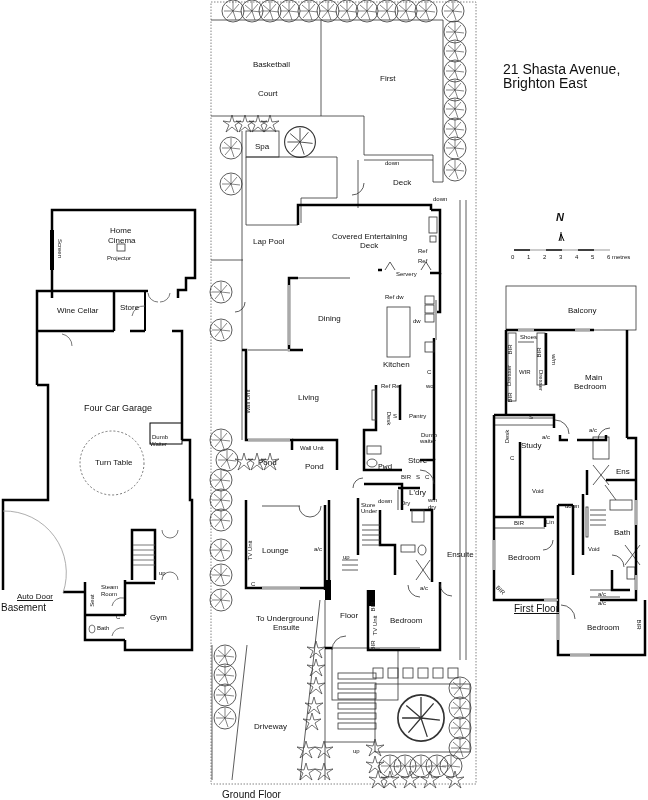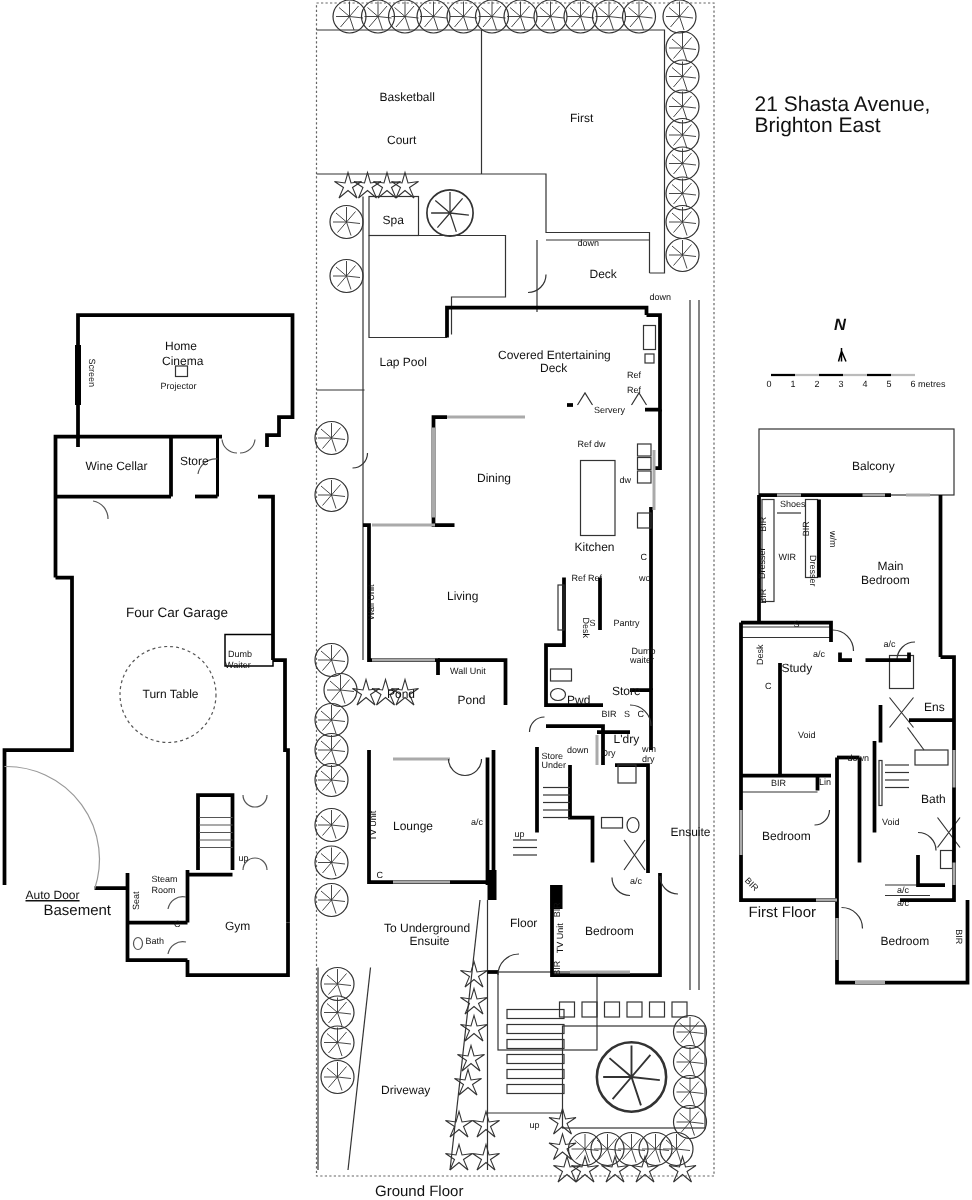--- a/index.html
+++ b/index.html
@@ -2,21 +2,21 @@
 <html><head>
 <meta charset="utf-8">
 <style>
   html,body{margin:0;padding:0;background:#ffffff;}
   body{width:648px;height:800px;position:relative;overflow:hidden;font-family:"Liberation Sans",sans-serif;color:#111;}
   .plan{position:absolute;left:0;top:0;width:648px;height:800px;}
   .lbl{position:absolute;font-size:8px;line-height:9px;text-align:center;white-space:nowrap;color:#111;}
   .lbl.sm{font-size:6px;line-height:7px;}
   .lbl.md{font-size:9px;line-height:10px;}
   .lbl.big{font-size:14px;line-height:15px;text-align:left;}
-  .lbl.floor{font-size:10px;line-height:11px;text-align:left;margin-left:28px;}
+  .lbl.floor{font-size:10px;line-height:11px;text-align:left;}
   .rot{transform:rotate(-90deg);transform-origin:center center;}
   .rot90{transform:rotate(90deg);transform-origin:center center;}
   svg{position:absolute;left:0;top:0;}
 </style>
 </head>
 <body>
 
 <svg class="plan" width="648" height="800" viewBox="0 0 648 800">
   <defs>
     <g id="tree">
@@ -386,21 +386,21 @@
   <div class="lbl sm rot" style="left:237px;top:398px;">Wall Unit</div>
   <div class="lbl sm" style="left:300px;top:445px;">Wall Unit</div>
   <div class="lbl sm" style="left:381px;top:383px;">Ref Ref</div>
   <div class="lbl sm rot90" style="left:382px;top:415px;">Desk</div>
   <div class="lbl sm" style="left:393px;top:413px;">S</div>
   <div class="lbl sm" style="left:409px;top:413px;">Pantry</div>
   <div class="lbl sm" style="left:421px;top:432px;">Dumb</div>
   <div class="lbl sm" style="left:420px;top:438px;">waiter</div>
   <div class="lbl" style="left:258px;top:458px;">Pond</div>
   <div class="lbl" style="left:305px;top:462px;">Pond</div>
-  <div class="lbl" style="left:378px;top:462px;">Pwd</div>
+  <div class="lbl" style="left:378px;top:462px;font-family:Liberation Mono, monospace;">Pwd</div>
   <div class="lbl" style="left:408px;top:456px;">Store</div>
   <div class="lbl sm" style="left:401px;top:474px;">BIR</div>
   <div class="lbl sm" style="left:416px;top:474px;">S</div>
   <div class="lbl sm" style="left:425px;top:474px;">C</div>
   <div class="lbl" style="left:409px;top:488px;">L'dry</div>
   <div class="lbl sm" style="left:361px;top:502px;">Store</div>
   <div class="lbl sm" style="left:361px;top:508px;">Under</div>
   <div class="lbl sm" style="left:378px;top:498px;">down</div>
   <div class="lbl sm" style="left:401px;top:500px;">Dry</div>
   <div class="lbl sm" style="left:428px;top:497px;">wm</div>
@@ -444,18 +444,18 @@
   <div class="lbl sm" style="left:589px;top:427px;">a/c</div>
   <div class="lbl" style="left:616px;top:467px;">Ens</div>
   <div class="lbl sm" style="left:532px;top:488px;">Void</div>
   <div class="lbl sm" style="left:565px;top:503px;">down</div>
   <div class="lbl sm" style="left:514px;top:520px;">BIR</div>
   <div class="lbl sm" style="left:546px;top:519px;">Lin</div>
   <div class="lbl" style="left:614px;top:528px;">Bath</div>
   <div class="lbl sm" style="left:588px;top:546px;">Void</div>
   <div class="lbl" style="left:508px;top:553px;">Bedroom</div>
   <div class="lbl sm" style="left:495px;top:587px;transform:rotate(45deg);">BIR</div>
-  <div class="lbl floor" style="left:471px;top:603px;">First Floor</div>
+  <div class="lbl floor" style="left:514px;top:603px;text-decoration:underline;">First Floor</div>
   <div class="lbl sm" style="left:598px;top:591px;">a/c</div>
   <div class="lbl sm" style="left:598px;top:600px;">a/c</div>
   <div class="lbl" style="left:587px;top:623px;">Bedroom</div>
   <div class="lbl sm rot90" style="left:633px;top:621px;">BIR</div>
 </div>
 
 </body></html>

